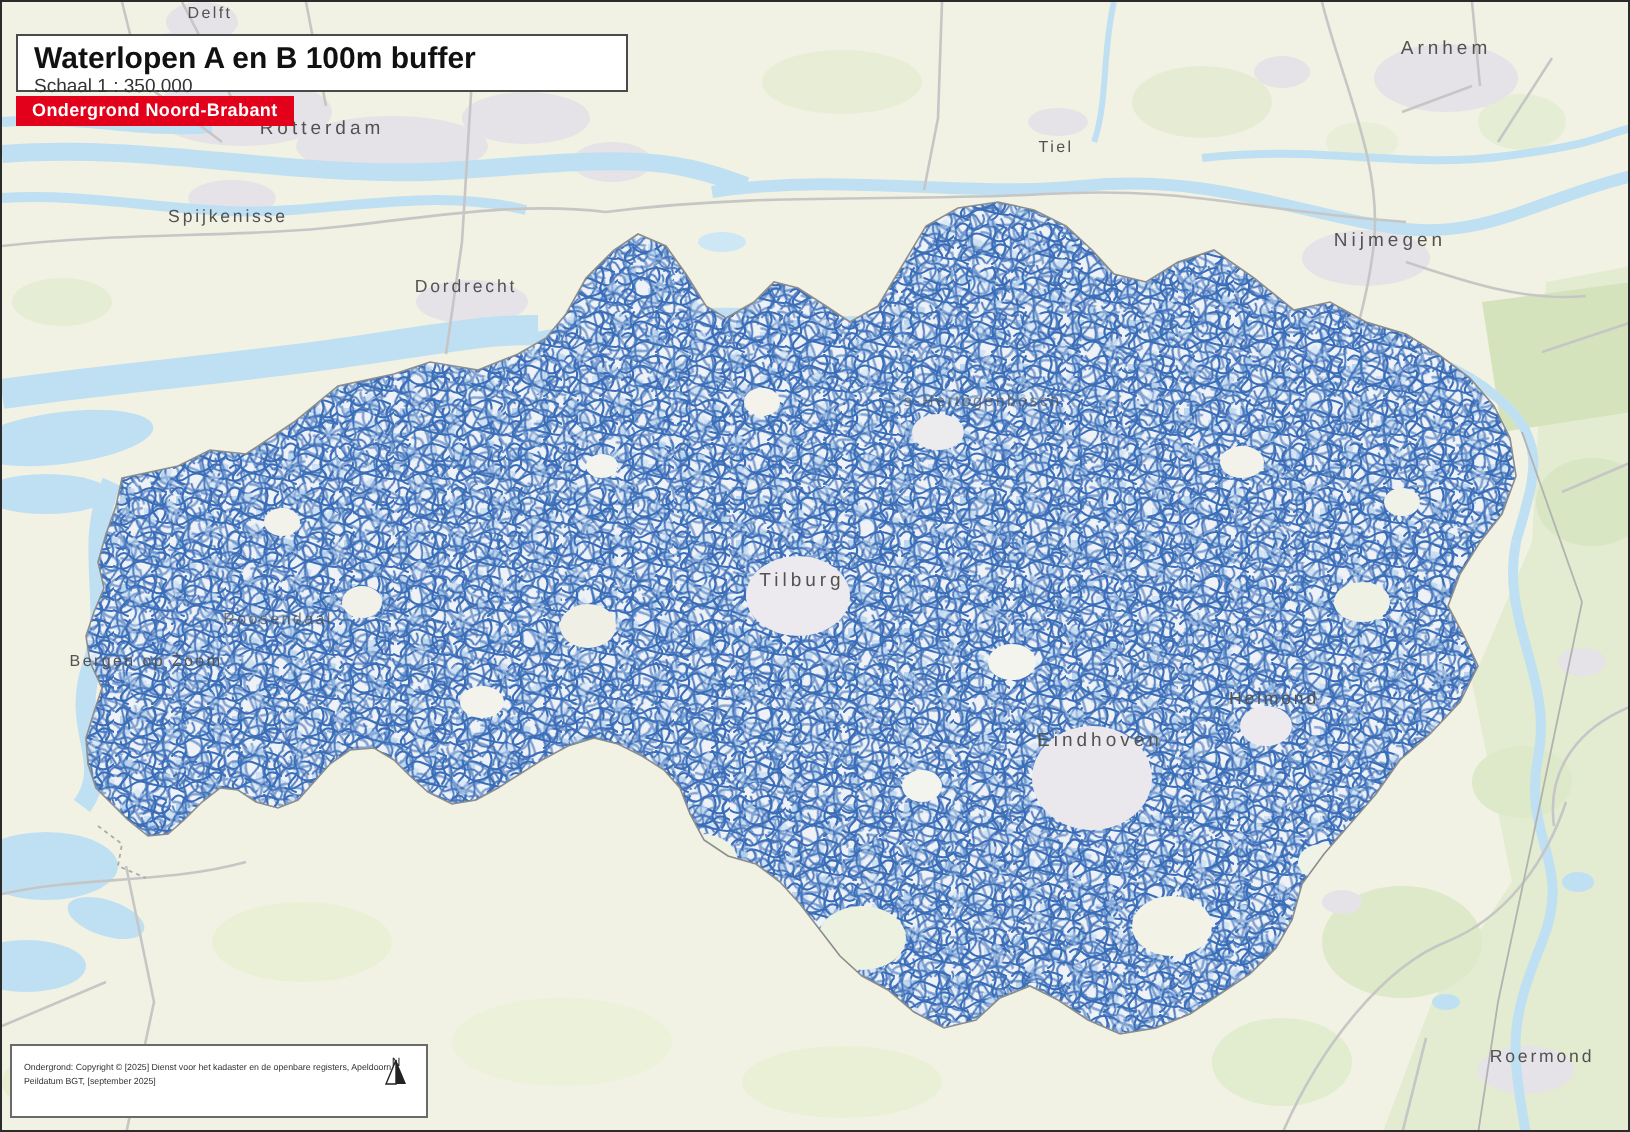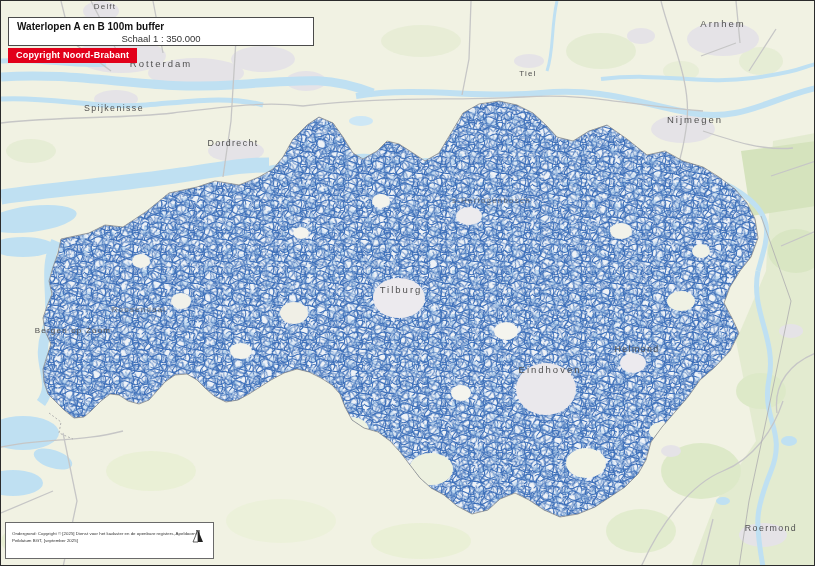--- a/index.html
+++ b/index.html
@@ -10,22 +10,22 @@
   }
   svg{position:absolute;left:0;top:0;}
   .map-label{fill:#525252;font-family:"Liberation Sans",sans-serif;}
   .lbl-big{font-size:9.5px;letter-spacing:2px;}
   .lbl-mid{font-size:8.8px;letter-spacing:1.4px;}
   .lbl-sm{font-size:8px;letter-spacing:1.2px;}
   .title-box{
     position:absolute;left:7px;top:16px;width:306px;height:29px;
     background:#ffffff;border:1px solid #4a4a4a;padding:3px 8px 2px 8px;box-sizing:border-box;
   }
-  .title-box .map-title{font-size:10px;font-weight:bold;color:#111;line-height:1.15;}
-  .title-box .map-scale{font-size:9.5px;color:#333;line-height:1.2;text-align:center;}
+  .title-box .map-title{font-size:15px;font-weight:bold;color:#111;line-height:1.15;}
+  .title-box .map-scale{font-size:9.5px;color:#333;line-height:1.2;}
   .banner{
     position:absolute;left:7px;top:47px;background:#e2001a;color:#fff;
     font-size:9px;font-weight:bold;padding:2px 8px 3px 8px;letter-spacing:.2px;
     display:inline-block;
   }
   .attribution-box{
     position:absolute;left:4px;top:521px;width:209px;height:37px;
     background:#ffffff;border:1px solid #6a6a6a;box-sizing:border-box;
     padding:7px 6px 0 6px;
   }
@@ -189,21 +189,21 @@
     <text class="map-label lbl-big" x="549" y="372">Eindhoven</text>
     <text class="map-label lbl-mid" x="636" y="351">Helmond</text>
     <text class="map-label lbl-mid" x="770" y="530">Roermond</text>
   </g>
 </svg>
 
   <div class="title-box">
     <div class="map-title">Waterlopen A en B 100m buffer</div>
     <div class="map-scale">Schaal 1 : 350.000</div>
   </div>
-  <div class="banner">Copyright Noord-Brabant</div>
+  <div class="banner">Ondergrond Noord-Brabant</div>
 
   <div class="attribution-box">
     <div class="attr-line">Ondergrond: Copyright © [2025] Dienst voor het kadaster en de openbare registers, Apeldoorn</div>
     <div class="attr-line">Peildatum BGT, [september 2025]</div>
     <div class="north">
       <span class="n-label">N</span>
       <svg width="14" height="15" viewBox="0 0 14 15">
         <path d="M7,1 L7,13 L2,13 Z" fill="#ffffff" stroke="#222" stroke-width="0.7"></path>
         <path d="M7,1 L7,13 L12,13 Z" fill="#222"></path>
       </svg>

